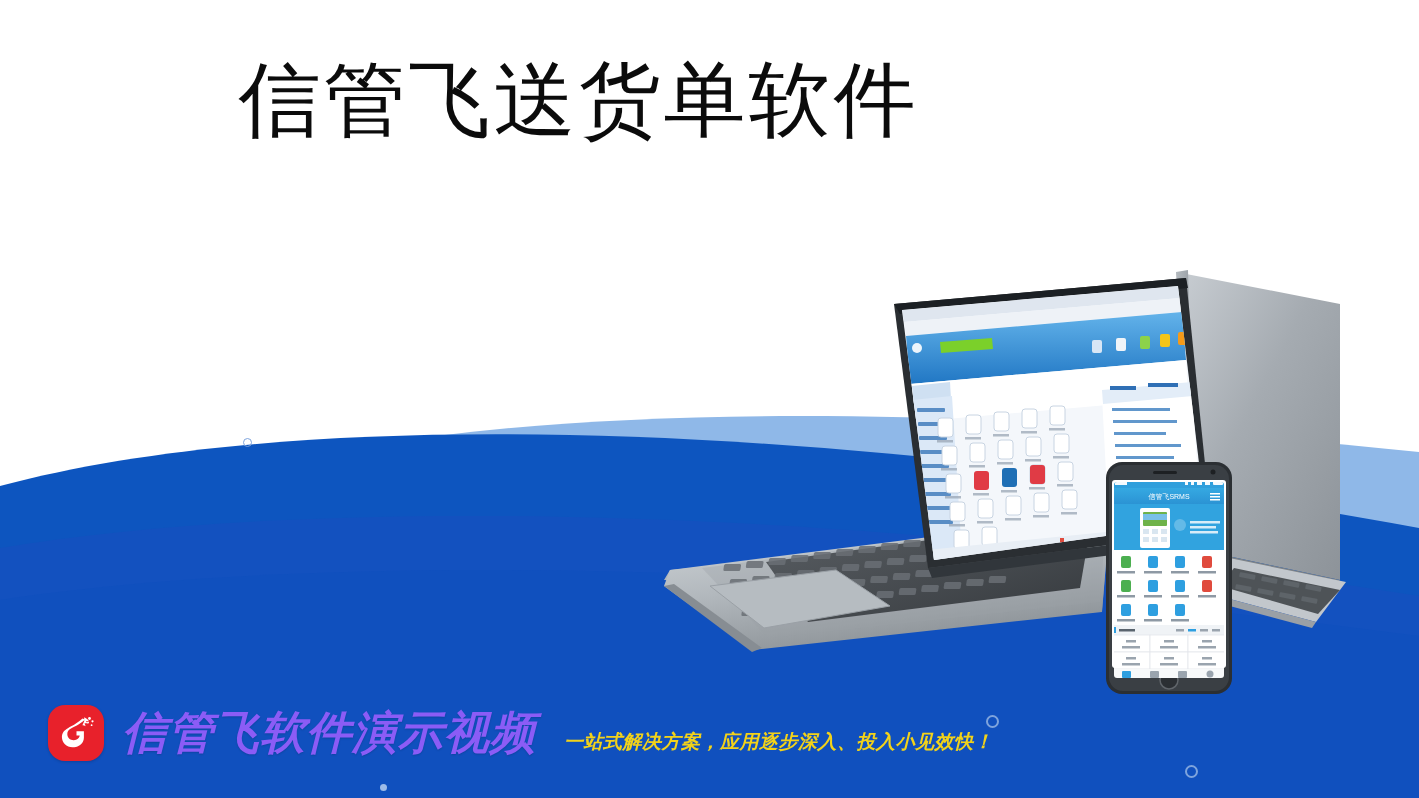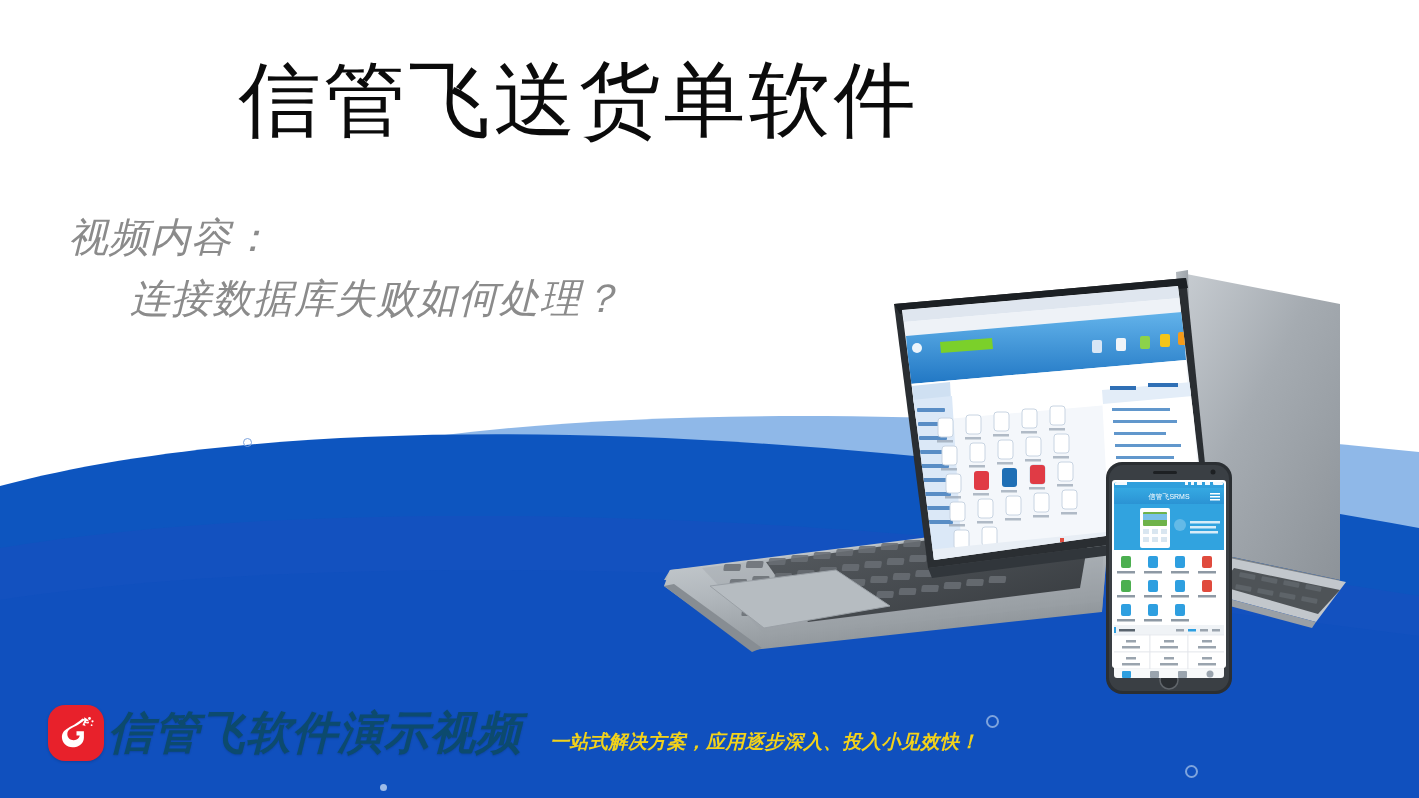--- a/index.html
+++ b/index.html
@@ -74,22 +74,22 @@
   #brand-logo {
     width: 56px; height: 56px;
     border-radius: 17px;
     background: #e8212b;
     position: relative;
     flex: 0 0 auto;
     box-shadow: 0 1px 3px rgba(0,0,0,.18);
   }
   #brand-logo svg { position: absolute; left: 0; top: 0; }
   #brand-text {
-    margin-left: 4px;
-    color: #0c4a6e;
+    margin-left: 18px;
+    color: #8b5cf6;
     font-family: "Liberation Sans", sans-serif;
     font-weight: bold;
     font-style: italic;
     font-size: 45px;
     letter-spacing: 1px;
     text-shadow: 0 1px 2px rgba(0,0,0,.15);
     text-align: right;
   }
   #brand-tagline {
     margin-left: 28px;
@@ -530,24 +530,20 @@
     </svg>
   </div>
 
   <div class="dot-ring" style="left:986px; top:715px; width:9px; height:9px;"></div>
   <div class="dot-ring" style="left:1185px; top:765px; width:9px; height:9px;"></div>
   <div class="dot-fill" style="left:380px; top:784px; width:7px; height:7px;"></div>
   <div class="dot-ring" style="left:243px; top:438px; width:7px; height:7px; border-width:1.5px;"></div>
 
   <div id="title">信管飞送货单软件</div>
 
-  <div id="subtitle">
-    <div class="line1">视频内容：</div>
-    <div class="line2">连接数据库失败如何处理？</div>
-  </div>
 
   <div id="footer">
     <div id="footer-inner">
       <div id="brand-logo">
         <svg width="56" height="56" viewBox="0 0 56 56">
           <path fill="#ffffff" d="M34.5 13.5c-1.8 1.6-4.0 3.4-6.6 5.1c-3.0 2.0-5.6 3.3-8.0 4.6
                    c-3.6 2.0-6.0 4.7-6.0 8.9c0 5.6 4.6 10.2 10.6 10.2c5.0 0 8.6-2.4 10.4-5.6
                    c0.7-1.3 1.0-2.6 1.0-3.9l0-6.6l-7.4 0l0 4.3l3.2 0c-0.1 0.9-0.4 1.6-0.9 2.3
                    c-1.1 1.5-2.9 2.4-5.2 2.4c-3.6 0-6.3-2.7-6.3-6.2c0-2.4 1.3-4.1 3.7-5.5
                    c2.2-1.3 5.0-2.6 8.2-4.6c2.3-1.4 4.3-2.9 5.9-4.3z"></path>

